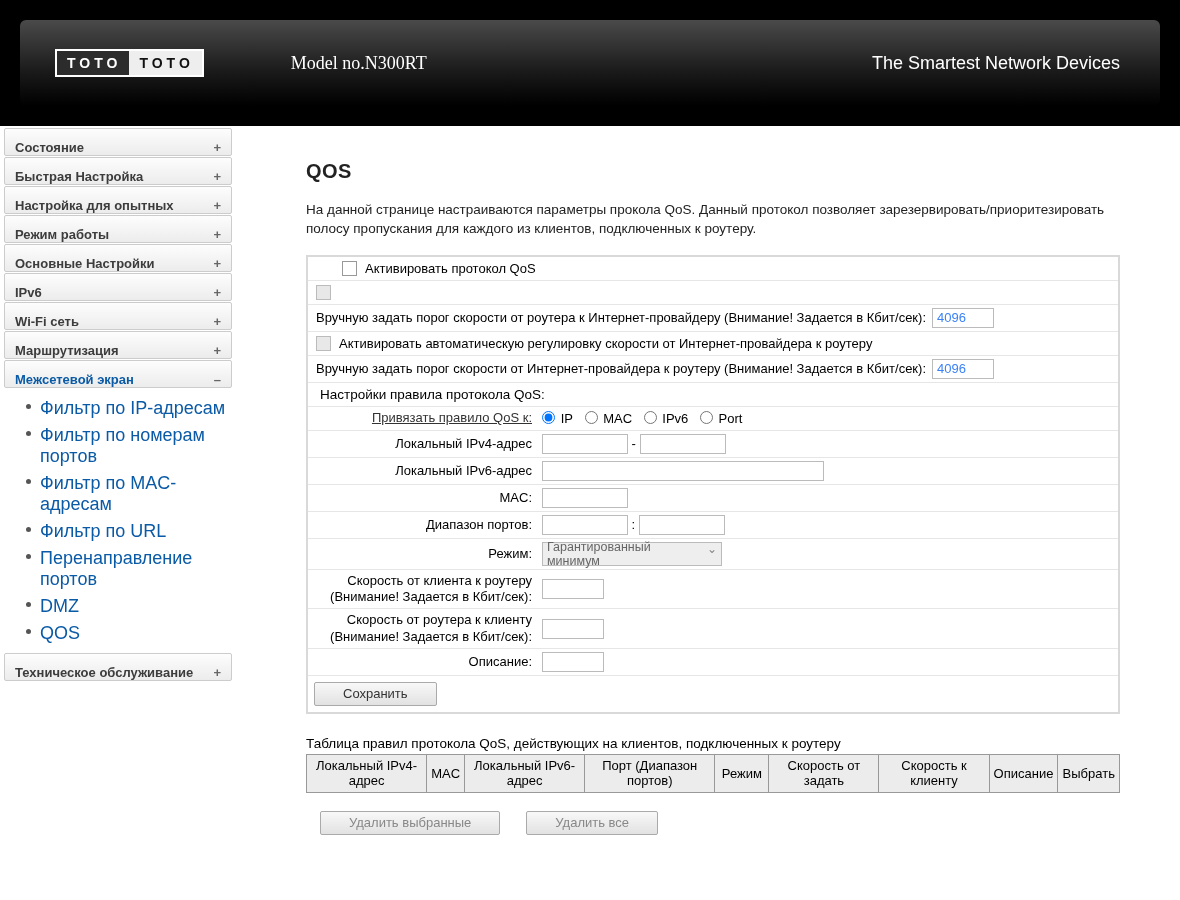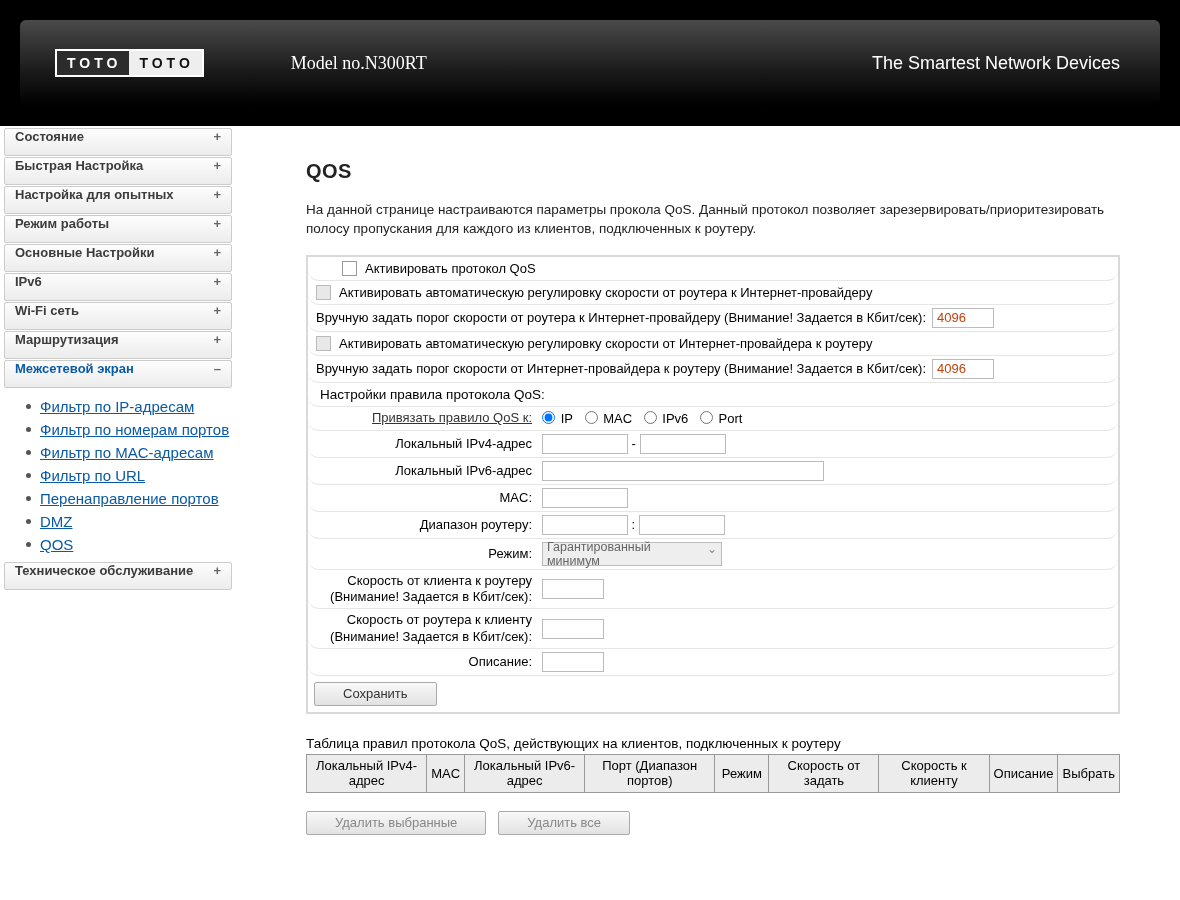--- a/index.html
+++ b/index.html
@@ -6,51 +6,51 @@
 body { font-family: Arial, Helvetica, sans-serif; background: #fff; width: 1180px; }
 .topbar-outer { background: #000; padding: 20px; }
 .topbar { background: linear-gradient(to bottom, #4a4a4a 0%, #1a1a1a 60%, #000 100%); height: 86px; border-radius: 6px; display: flex; align-items: center; padding: 0 40px 0 35px; color: #fff; }
 .logo-box { border: 2px solid #fff; display: flex; height: 28px; }
 .logo-dark { background: #2c2c2c; color: #fff; font-weight: bold; letter-spacing: 4px; padding: 4px 8px 4px 10px; font-size: 14px; display:flex; align-items:center;}
 .logo-light { background: #eee; color: #111; font-weight: bold; letter-spacing: 4px; padding: 4px 8px 4px 10px; font-size: 14px; display:flex; align-items:center;}
 .model { margin-left: 87px; font-size: 18px; font-family: Georgia, 'Times New Roman', serif; }
 .tagline { margin-left: auto; font-size: 18px; font-family: "Segoe UI", Arial, sans-serif; text-align: right; }
 .container { display: flex; }
 .sidebar { width: 234px; padding: 2px 2px 0 4px; }
-.side-item { background: linear-gradient(to bottom, #fdfdfd 0%, #ececec 100%); border: 1px solid #ccc; border-radius: 2px; margin-bottom: 1px; height: 28px; display: flex; align-items: flex-start; justify-content: space-between; padding: 0 10px; font-size: 13px; font-weight: bold; color: #3c3c3c; cursor: pointer; }
+.side-item { background: linear-gradient(to bottom, #fdfdfd 0%, #ececec 100%); border: 1px solid #ccc; border-radius: 2px; margin-bottom: 1px; height: 28px; display: flex; align-items: flex-end; justify-content: space-between; padding: 0 10px; font-size: 13px; font-weight: bold; color: #3c3c3c; cursor: pointer; }
 .side-item .sign { color: #666; font-weight: bold; }
 .side-item.active { color: #0a5aa6; }
 .side-sub { list-style: none; padding: 6px 0 6px 22px; }
-.side-sub li { position: relative; padding: 3px 0 3px 14px; font-size: 15px; color: #0a5aa6; cursor: pointer; text-decoration: underline; }
+.side-sub li { position: relative; padding: 3px 0 3px 14px; font-size: 18px; color: #0a5aa6; cursor: pointer; }
 .side-sub li::before { content: ""; position: absolute; left: 0; top: 9px; width: 5px; height: 5px; border-radius: 50%; background: #555; }
 .main { flex: 1; padding: 34px 60px 40px 72px; }
 h2 { font-family: Arial, sans-serif; font-size: 20px; letter-spacing: 0.5px; margin-bottom: 18px; color:#222; }
 .intro { font-size: 13.5px; color: #222; line-height: 1.4; margin-bottom: 16px; }
 .panel { border: 2px solid #d9d9d9; }
-.row { border-bottom: 1px solid #e6e6e6; padding: 3px 8px; display: flex; align-items: center; font-size: 13px; min-height: 24px; border-radius: 11px; }
+.row { border-bottom: 1px solid #e6e6e6; padding: 3px 8px; display: flex; align-items: center; font-size: 13px; min-height: 24px; }
 .row:last-child { border-bottom: none; }
 .lbl-col { width: 226px; text-align: right; padding-right: 10px; font-size: 13px; line-height: 1.25; }
 .header-lbl { padding-left: 12px; font-size: 13.5px; }
 .cb { width: 15px; height: 15px; border: 1px solid #999; margin-right: 8px; display: inline-block; background:#fff; flex-shrink:0;}
 .cb.disabled { background: #e8e8e8; border-color:#bbb; }
 .txtlong { flex: 1; font-size: 13px; }
-input[type=text] { border: 1px solid #bbb; height: 20px; padding: 0 4px; font-size: 13px; color:#c2410c; }
+input[type=text] { border: 1px solid #bbb; height: 20px; padding: 0 4px; font-size: 13px; color:#3b82f6; }
 input[type=text].grey { background:#fff; }
 .underlined { text-decoration: underline; color: #333; }
 .radio-set label { font-size: 13px; margin-right: 8px; }
 .radio-set input { margin-right: 2px; position:relative; top:1px;}
 .select { border:1px solid #bbb; height:24px; background:#eee; width:180px; font-size:12.5px; padding:0 16px 0 4px; display:flex; align-items:center; position:relative; color:#666;}
 .select::after { content:"⌄"; position:absolute; right:4px; top:-1px; color:#888; font-size:12px;}
 .btn { background: linear-gradient(to bottom,#f8f8f8,#e2e2e2); border:1px solid #aaa; border-radius:2px; height:24px; padding:0 28px; font-size:13px; color:#333; cursor:pointer; }
 .save-row { padding:6px;}
 .table-title { font-size: 13.5px; margin: 22px 0 3px 0; }
 table.rules { border-collapse: collapse; width: 100%; font-size: 13px; }
 table.rules th { border: 1px solid #999; background: #ececec; font-weight: normal; padding: 3px 4px; text-align: center; line-height:1.2;}
 .btnrow { margin-top: 18px; display:flex; gap:12px;}
-.btnrow .btn { color:#888; }
+.btnrow .btn { color:#888;margin-left:14px; }
 </style>
 </head>
 <body>
 
 <div class="topbar-outer">
   <div class="topbar">
     <div class="logo-box">
       <div class="logo-dark">TOTO</div>
       <div class="logo-light">TOTO</div>
     </div>
@@ -117,21 +117,20 @@
     <p class="intro">На данной странице настраиваются параметры прокола QoS. Данный протокол позволяет зарезервировать/приоритезировать полосу пропускания для каждого из клиентов, подключенных к роутеру.</p>
 
     <div class="panel">
       <div class="row">
         <span style="width:26px;"></span>
         <span class="cb"></span>
         <span class="txtlong">Активировать протокол QoS</span>
       </div>
       <div class="row">
         <span class="cb disabled"></span>
-        <span class="txtlong">Активировать автоматическую регулировку скорости от роутера к Интернет-провайдеру</span>
       </div>
       <div class="row">
         <span>Вручную задать порог скорости от роутера к Интернет-провайдеру (Внимание! Задается в Кбит/сек):</span>
         <input type="text" class="grey" style="width: 62px; margin-left: 6px;" value="4096">
       </div>
       <div class="row">
         <span class="cb disabled"></span>
         <span class="txtlong">Активировать автоматическую регулировку скорости от Интернет-провайдера к роутеру</span>
       </div>
       <div class="row">
@@ -156,21 +155,21 @@
       </div>
       <div class="row">
         <div class="lbl-col">Локальный IPv6-адрес</div>
         <input type="text" style="width: 282px;">
       </div>
       <div class="row">
         <div class="lbl-col">MAC:</div>
         <input type="text" style="width: 86px;">
       </div>
       <div class="row">
-        <div class="lbl-col">Диапазон роутеру:</div>
+        <div class="lbl-col">Диапазон портов:</div>
         <input type="text" style="width: 86px;"> &nbsp;:&nbsp;
         <input type="text" style="width: 86px;">
       </div>
       <div class="row">
         <div class="lbl-col">Режим:</div>
         <div class="select">Гарантированный минимум</div>
       </div>
       <div class="row">
         <div class="lbl-col">Скорость от клиента к роутеру (Внимание! Задается в Кбит/сек):</div>
         <input type="text" style="width: 62px;">

